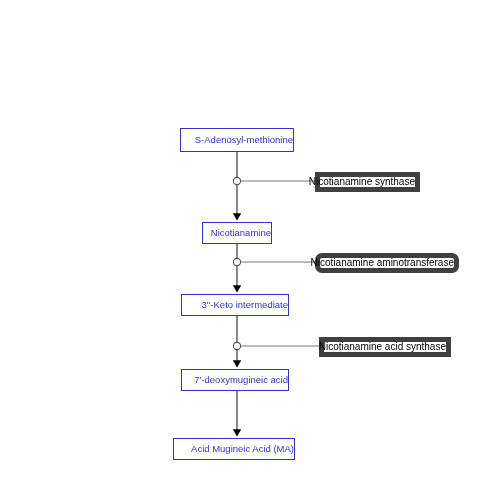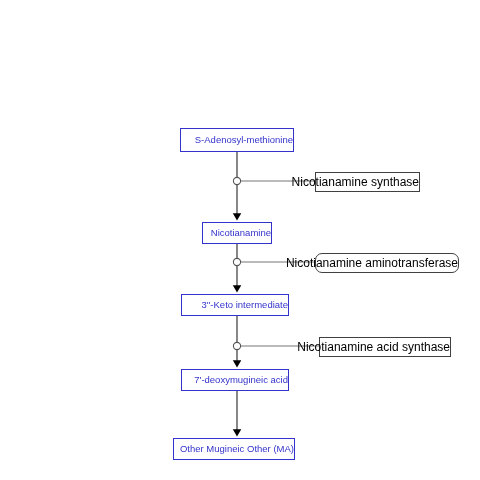--- a/index.html
+++ b/index.html
@@ -35,23 +35,23 @@
     background: #ffffff;
     white-space: nowrap;
   }
   .metabolite {
     border: 1px solid #3333cc;
     color: #3333cc;
     font-size: 9.5px;
     height: 24px;
   }
   .enzyme {
-    border: 1px solid #404040;
+    border: 5px solid #404040;
     color: #000000;
-    font-size: 12px;
+    font-size: 10px;
     height: 20px;
   }
   .node-label {
     display: block;
     line-height: 1;
   }
 </style>
 </head>
 <body>
 
@@ -97,21 +97,21 @@
 
   <div class="node metabolite" style="left:181px; top:294px; width:108px; height:22px;">
     <span class="node-label">3''-Keto intermediate</span>
   </div>
 
   <div class="node metabolite" style="left:181px; top:369px; width:108px; height:22px;">
     <span class="node-label">7'-deoxymugineic acid</span>
   </div>
 
   <div class="node metabolite" style="left:173px; top:438px; width:122px; height:22px;">
-    <span class="node-label">Other Mugineic Other (MA)</span>
+    <span class="node-label">Acid Mugineic Acid (MA)</span>
   </div>
 
   <div class="node enzyme" style="left:315px; top:172px; width:105px; height:20px;">
     <span class="node-label">Nicotianamine synthase</span>
   </div>
 
   <div class="node enzyme" style="left:315px; top:253px; width:144px; height:20px;border-radius:7px;">
     <span class="node-label">Nicotianamine aminotransferase</span>
   </div>
 

